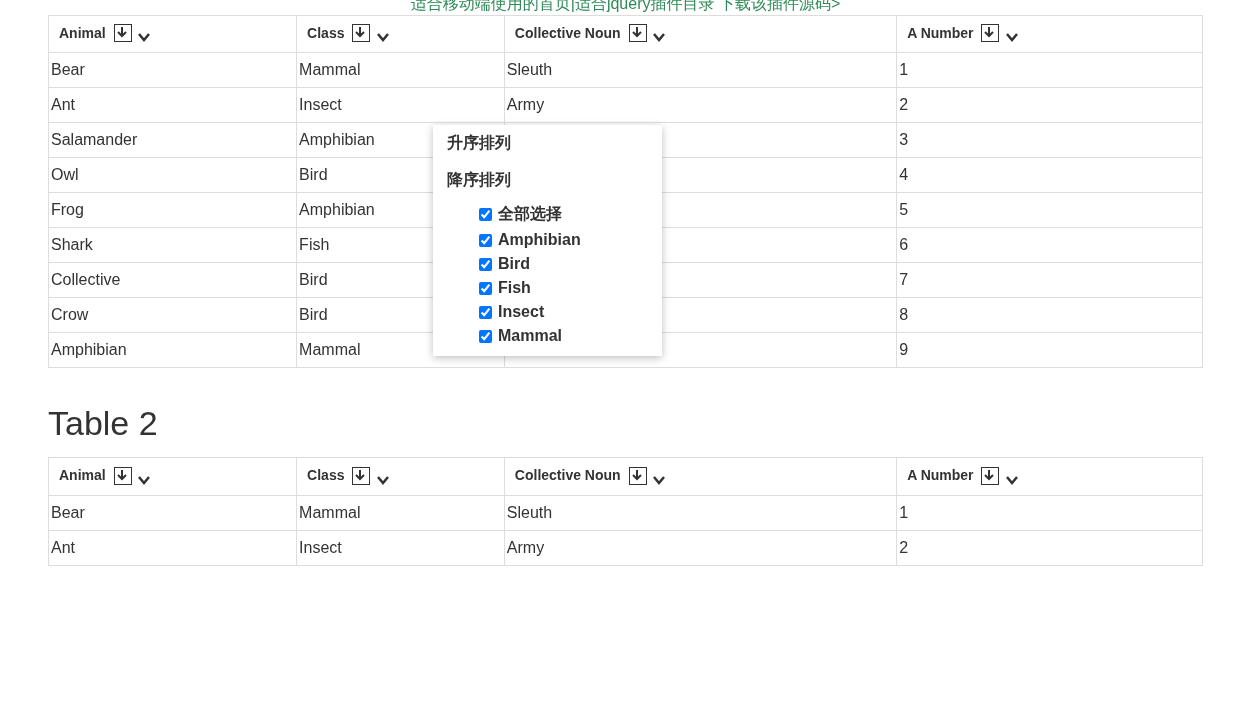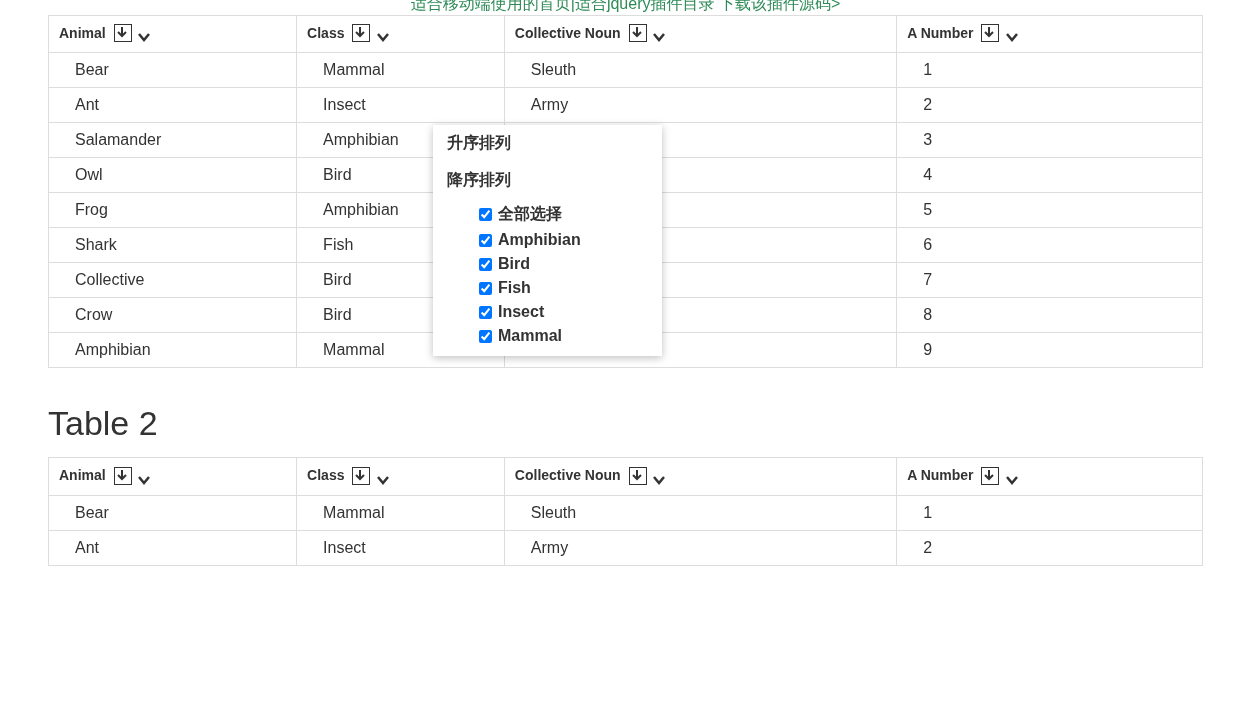--- a/index.html
+++ b/index.html
@@ -27,21 +27,21 @@
     margin: 18px 0 14px 0;
     color: #333;
   }
   table {
     width: 100%;
     border-collapse: collapse;
     table-layout: fixed;
   }
   th, td {
     border: 1px solid #ddd;
-    padding: 8px 26px;
+    padding: 8px 2px;
     text-align: left;
     font-size: 16px;
     color: #333;
     background: #fff;
   }
   th {
     font-weight: 700;
     font-size: 14px;
     padding: 9px 10px;
   }

